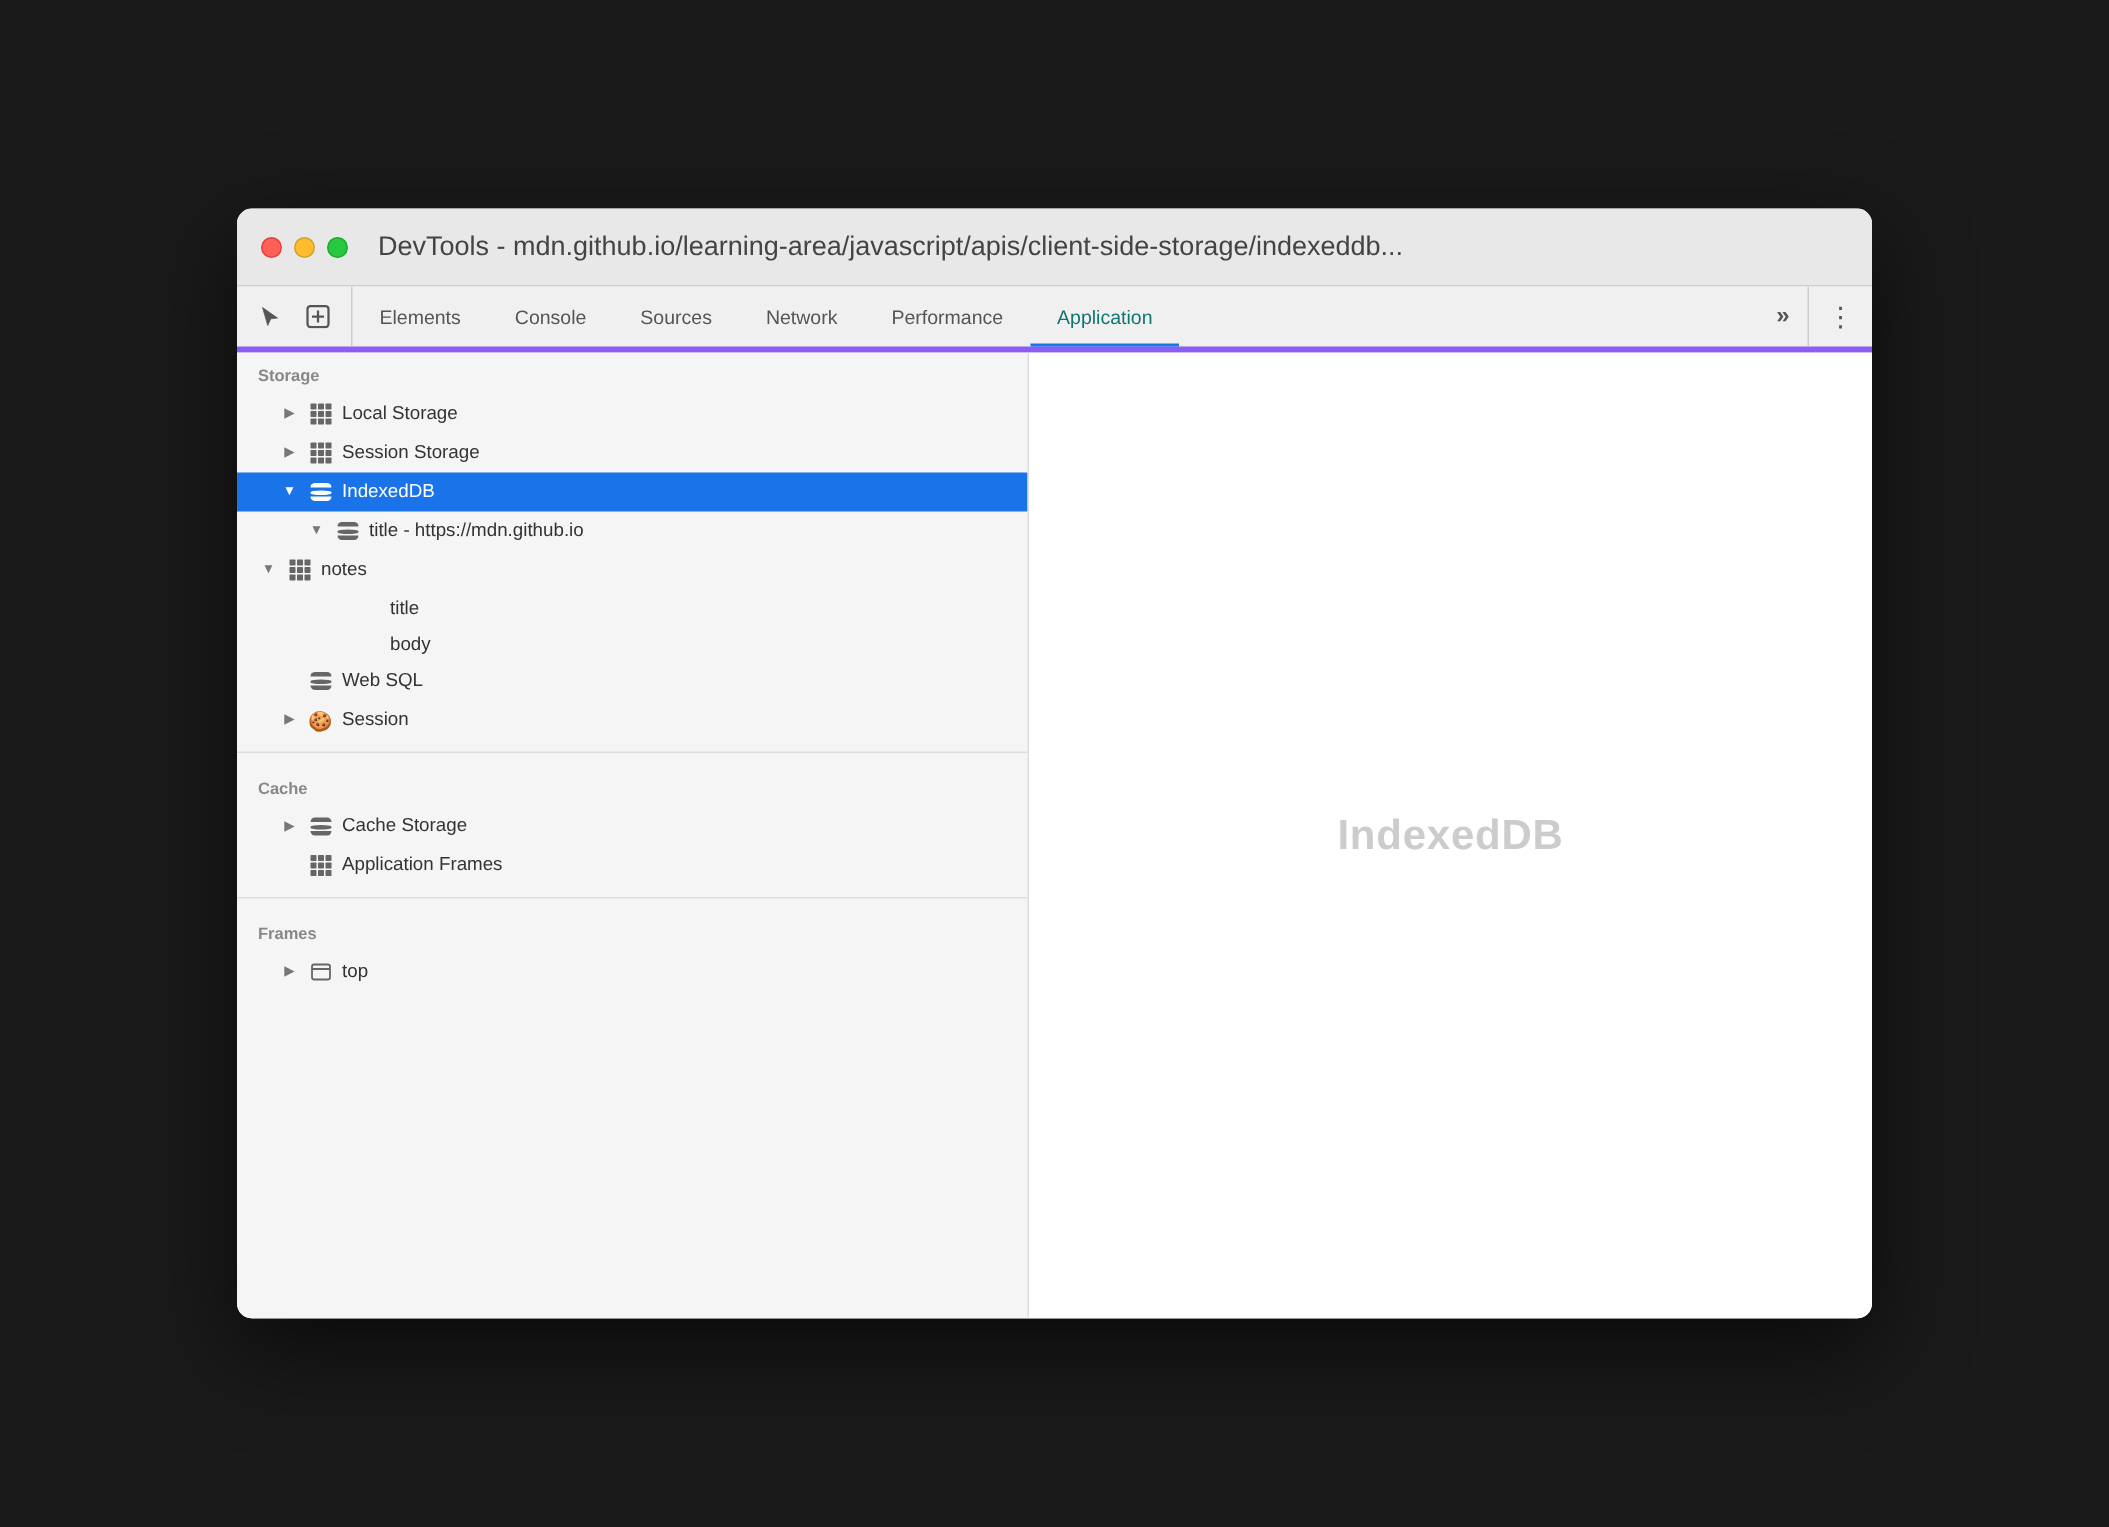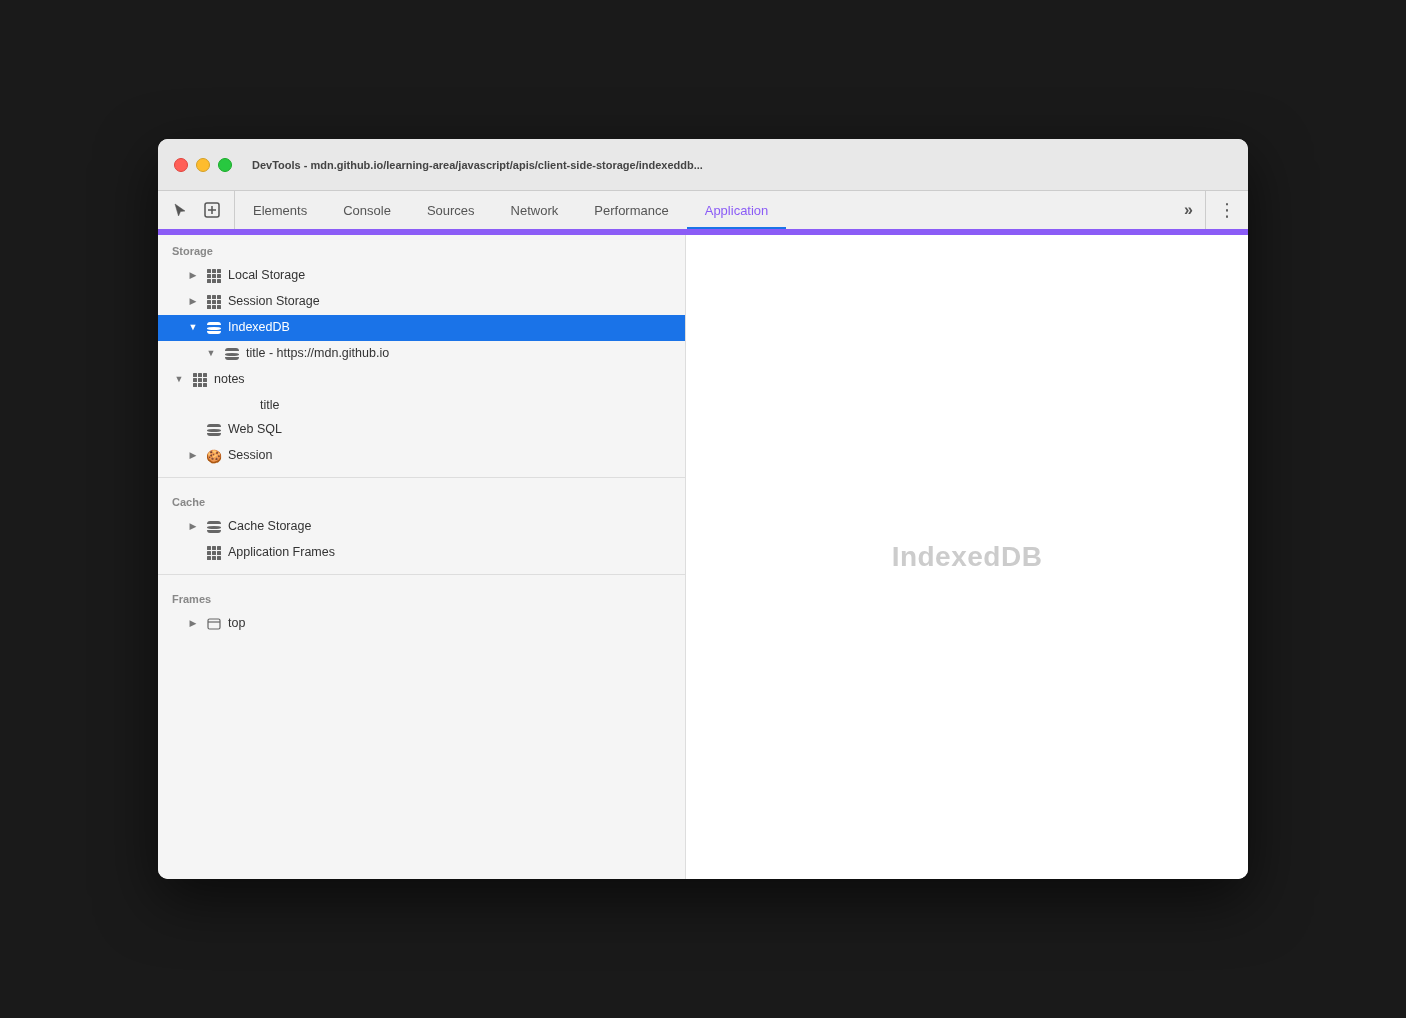--- a/index.html
+++ b/index.html
@@ -46,33 +46,33 @@
       width: 14px;
       height: 14px;
       border-radius: 50%;
     }
 
     .traffic-light.close { background: #ff5f57; border: 1px solid #e0443e; }
     .traffic-light.minimize { background: #febc2e; border: 1px solid #d4a027; }
     .traffic-light.maximize { background: #28c840; border: 1px solid #1aab29; }
 
     .title-text {
-      font-size: 11px;
+      font-size: 18px;
       color: #444444;
       margin-left: 8px;
-      font-weight: 700;
+      font-weight: 400;
     }
 
     
     .toolbar {
       background: #f0f0f0;
       height: 44px;
       display: flex;
       align-items: stretch;
-      border-bottom: 6px solid #8b5cf6;
+      border-bottom: 4px solid #8b5cf6;
       flex-shrink: 0;
     }
 
     .toolbar-left {
       display: flex;
       align-items: center;
       padding: 0 8px;
       gap: 4px;
       border-right: 1px solid #cccccc;
     }
@@ -100,21 +100,21 @@
       align-items: center;
       padding: 0 18px;
       font-size: 13px;
       color: #555555;
       cursor: pointer;
       position: relative;
       white-space: nowrap;
     }
 
     .tab.active {
-      color: #8b5cf6;
+      color: #0f766e;
       font-weight: 500;
     }
 
     .tab.active::after {
       content: '';
       position: absolute;
       bottom: 0;
       left: 0;
       right: 0;
       height: 2px;
@@ -425,20 +425,24 @@
           </div>
         </span>
         <span class="item-text">notes</span>
       </div>
 
       <div class="sidebar-item indent-4">
         <span class="expand-arrow empty"></span>
         <span class="item-text">title</span>
       </div>
 
+      <div class="sidebar-item indent-4">
+        <span class="expand-arrow empty"></span>
+        <span class="item-text">body</span>
+      </div>
 
       <div class="sidebar-item indent-1">
         <span class="expand-arrow empty"></span>
         <span class="item-icon">
           <div class="db-icon">
             <span></span>
               <span></span>
               <span></span>
           </div>
         </span>

